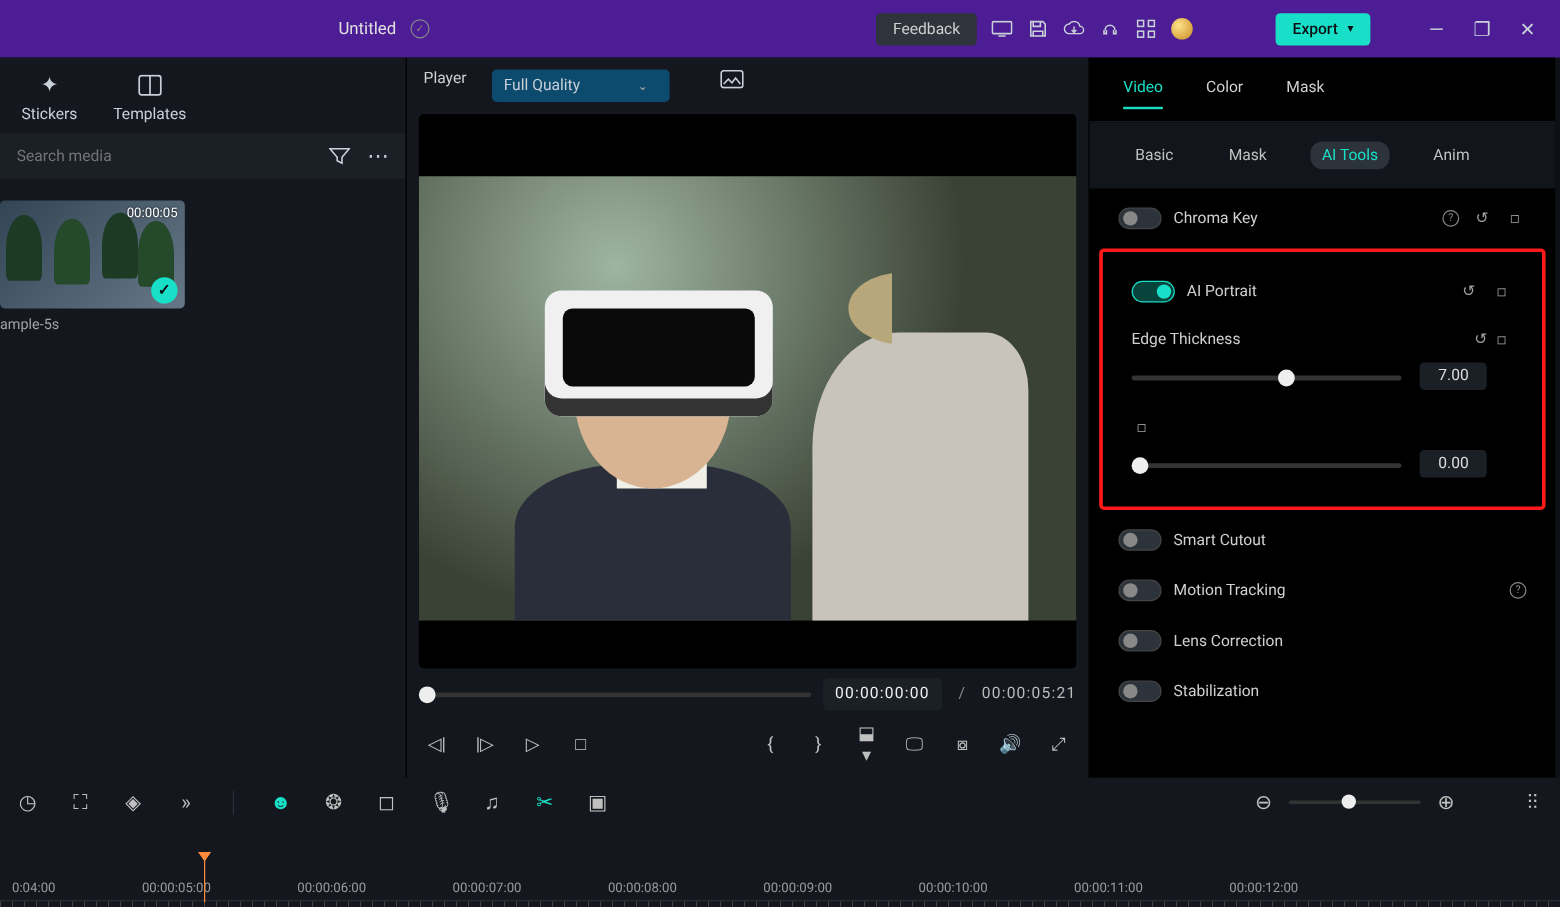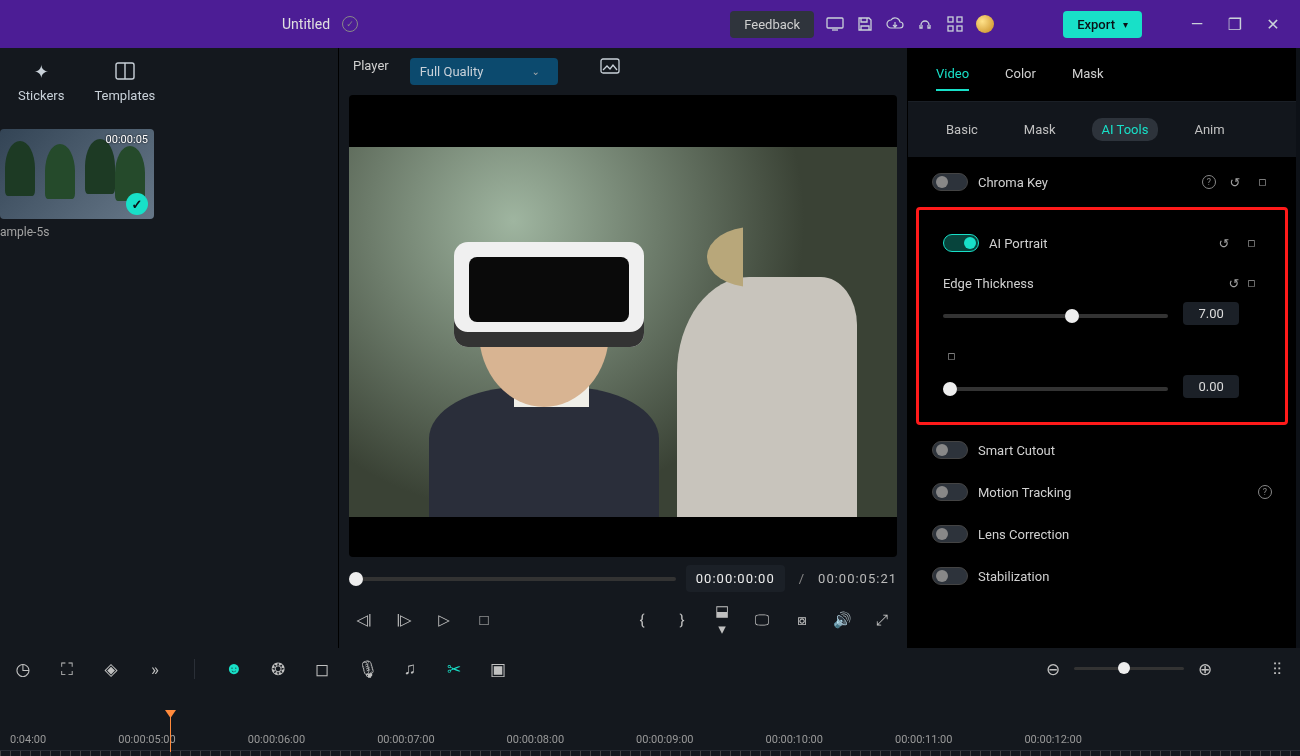--- a/index.html
+++ b/index.html
@@ -158,20 +158,29 @@
       <div class="lib-tab">
         <span class="ic">
             <svg width="20" height="18" viewBox="0 0 20 18">
               <rect x="1" y="1" width="18" height="16" rx="2" fill="none" stroke="#c9d1d9" stroke-width="1.4"></rect>
               <line x1="10" y1="1" x2="10" y2="17" stroke="#c9d1d9" stroke-width="1.4"></line>
             </svg>
           </span>
         <span>Templates</span>
       </div>
     </div>
+    <div class="search-row">
+      <input placeholder="Search media" style="">
+      <span class="sort-ico">
+          <svg width="18" height="16" viewBox="0 0 18 16">
+            <path d="M1 2h16l-6 7v5l-4-2v-3z" fill="none" stroke="#c9d1d9" stroke-width="1.3"></path>
+          </svg>
+        </span>
+      <span class="more-ico">⋯</span>
+    </div>
     <div class="media-area">
       <div>
         <div class="thumb">
             <div class="sky"></div>
             <div class="tree"></div>
           <span class="dur">00:00:05</span>
           <span class="badge"></span>
         </div>
         <div class="clip-name">ample-5s</div>
       </div>

